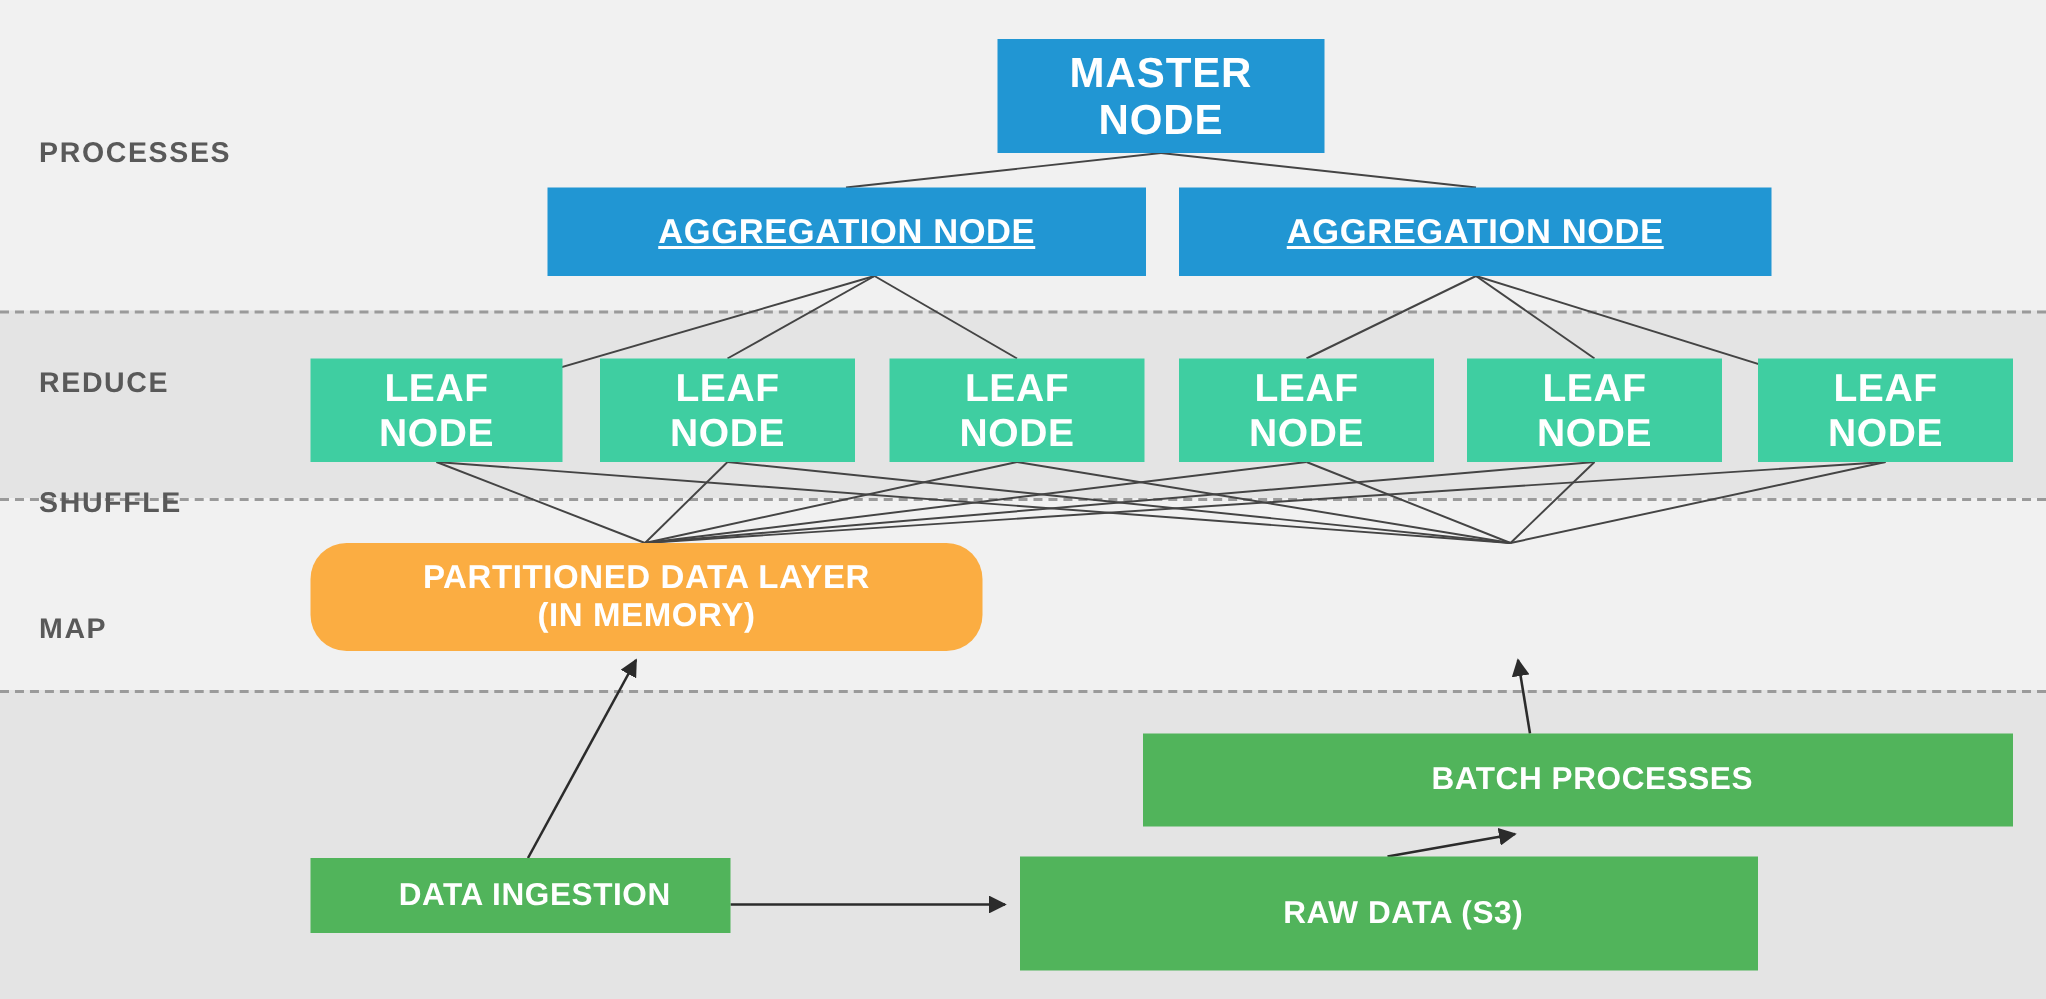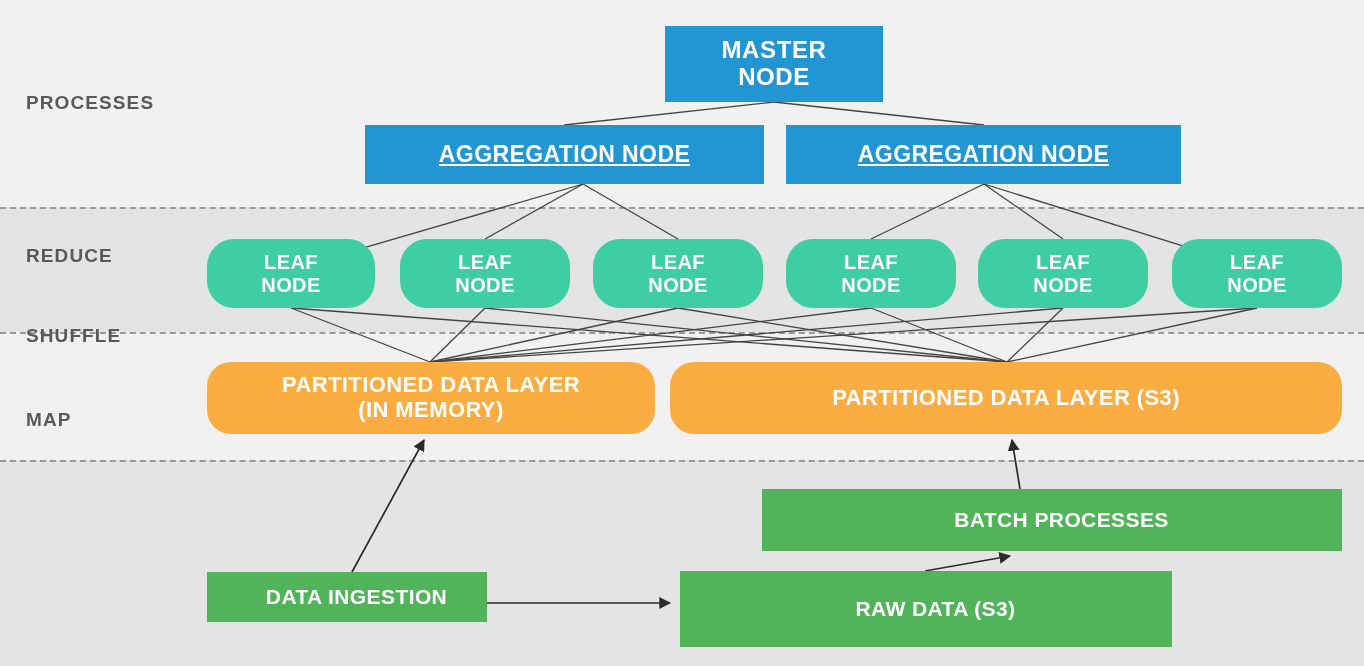--- a/index.html
+++ b/index.html
@@ -43,23 +43,23 @@
     color:#ffffff;
     font-weight:bold;
     line-height:1.12;
     box-sizing:border-box;
   }
   .blue{background:#2196d3;}
   .teal{background:#3fcea1;}
   .orange{background:#fbad42;border-radius:24px;}
   .green{background:#51b45b;padding-left:19px;}
 
-  .master{font-size:24px;letter-spacing:0.6px;align-items:center;}
+  .master{font-size:28px;letter-spacing:0.6px;align-items:center;}
   .agg{font-size:23px;letter-spacing:0.4px;text-decoration:underline;}
-  .leaf{font-size:20px;letter-spacing:0.4px;border-radius:27px;}
+  .leaf{font-size:26px;letter-spacing:0.4px;}
   .pdl{font-size:22px;letter-spacing:0.4px;}
   .grn{font-size:21px;letter-spacing:0.4px;}
 </style>
 </head>
 <body>
 
 <div id="stage">
 
   <div class="band band-reduce"></div>
   <div class="band band-bottom"></div>
@@ -169,23 +169,20 @@
       <span>NODE</span>
     </span>
   </div>
 
   <div class="node orange pdl" style="left:207px;top:362px;width:448px;height:72px">
     <span>
       <span>PARTITIONED DATA LAYER</span><br>
       <span>(IN MEMORY)</span>
     </span>
   </div>
-  <div class="node orange pdl" style="left:670px;top:362px;width:672px;height:72px">
-    <span>PARTITIONED DATA LAYER (S3)</span>
-  </div>
 
   <div class="node green grn" style="left:762px;top:489px;width:580px;height:62px">
     <span>BATCH PROCESSES</span>
   </div>
   <div class="node green grn" style="left:207px;top:572px;width:280px;height:50px">
     <span>DATA INGESTION</span>
   </div>
   <div class="node green grn" style="left:680px;top:571px;width:492px;height:76px">
     <span>RAW DATA (S3)</span>
   </div>

